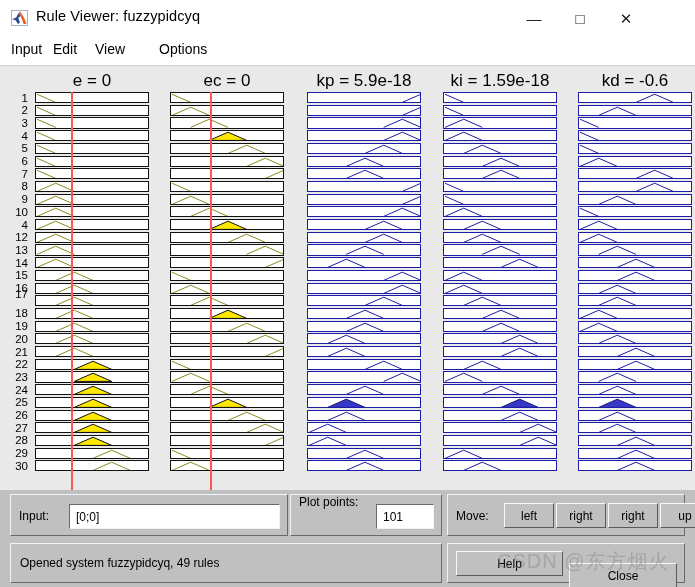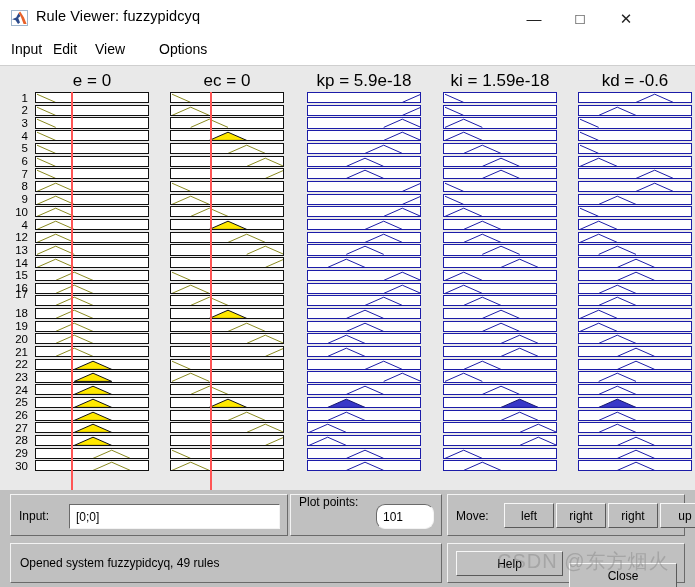--- a/index.html
+++ b/index.html
@@ -949,21 +949,21 @@
 
   <div class="lowerbg"></div>
 
   <div class="panel" style="left:10px;top:494px;width:278px;height:42px;">
     <div class="plabel" style="left:8px;top:14px;">Input:</div>
     <div class="tfield" style="left:58px;top:9px;width:211px;height:25px;">[0;0]</div>
   </div>
 
   <div class="panel" style="left:290px;top:494px;width:152px;height:42px;">
     <div class="plabel" style="left:8px;top:0;">Plot points:</div>
-    <div class="tfield" style="left:85px;top:9px;width:58px;height:25px;border-radius:9px;">101</div>
+    <div class="tfield" style="left:85px;top:9px;width:58px;height:25px;">101</div>
   </div>
 
   <div class="panel" style="left:447px;top:494px;width:238px;height:42px;" id="movepanel">
     <div class="plabel" style="left:8px;top:14px;">Move:</div>
   <div class="btn" style="left: 56px; top: 8px; width: 50px; height: 25px;">left</div>
       <div class="btn" style="left: 108px; top: 8px; width: 50px; height: 25px;">right</div>
       <div class="btn" style="left: 160px; top: 8px; width: 50px; height: 25px;">right</div>
       <div class="btn" style="left: 212px; top: 8px; width: 50px; height: 25px;">up</div>
     </div>
 

